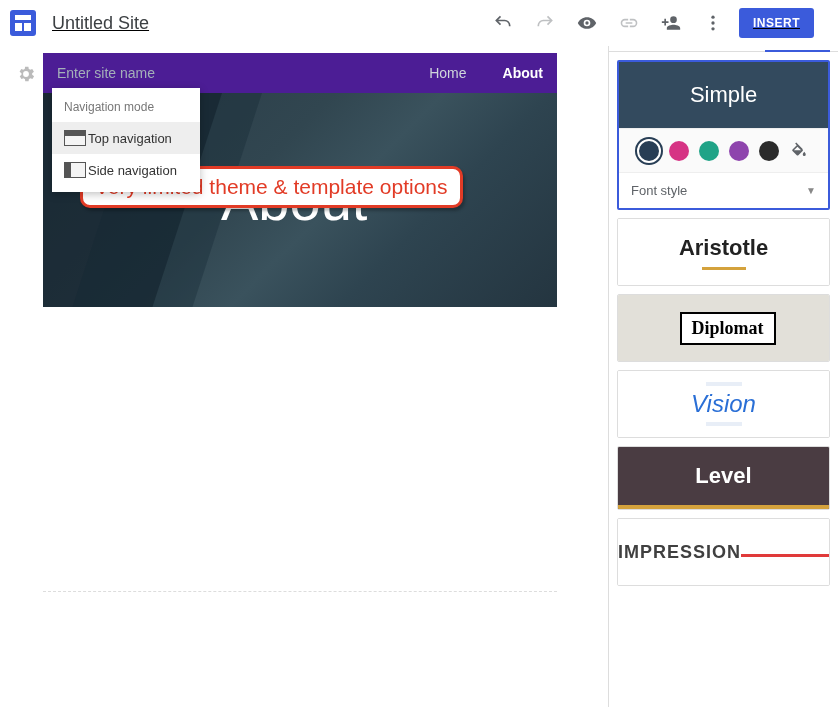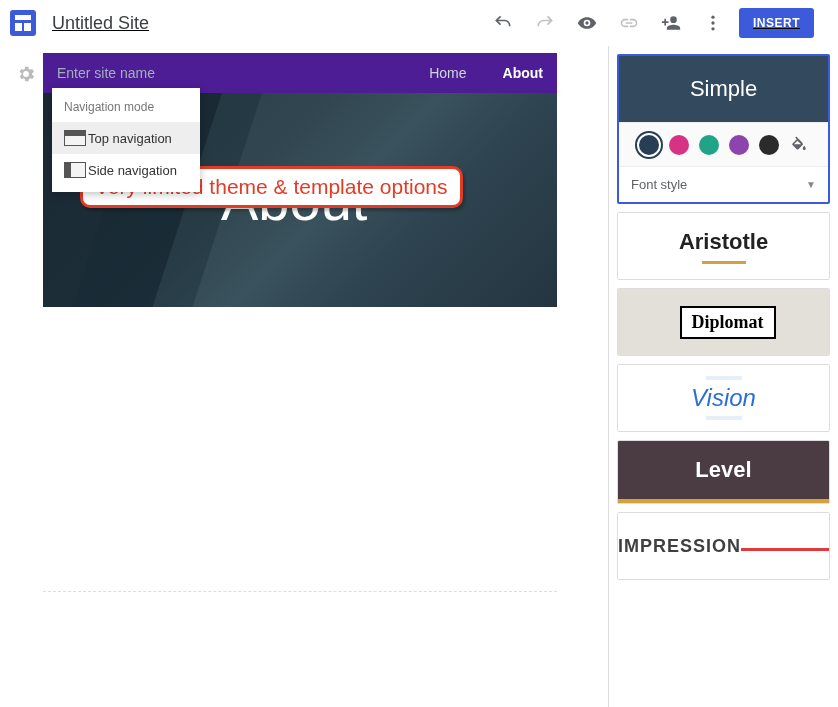--- a/index.html
+++ b/index.html
@@ -30,21 +30,21 @@
   .publish-btn {
     background: #3b5bdb; color: #fff; font-size: 12px; font-weight: 600;
     letter-spacing: .5px; padding: 8px 14px; border-radius: 3px; cursor: pointer;
     margin-right: 14px;
   }
 
   
   .right-panel {
     position: absolute; top: 0; right: 0; bottom: 0; width: 230px;
     border-left: 1px solid #ddd; background: #fff; z-index: 4;
-    padding-top: 8px;
+    padding-top: 14px;
   }
   .tabs { display: flex; justify-content: space-around; border-bottom: 1px solid #ddd; }
   .tab {
     font-size: 12px; letter-spacing: .5px; color: #5f6368; padding: 10px 6px 12px;
     cursor: pointer;
   }
   .tab.active { color: #3b5bdb; border-bottom: 2px solid #3b5bdb; margin-bottom: -1px; }
 
   .theme-list { padding: 8px; display: flex; flex-direction: column; gap: 8px; }
   .theme-card {

